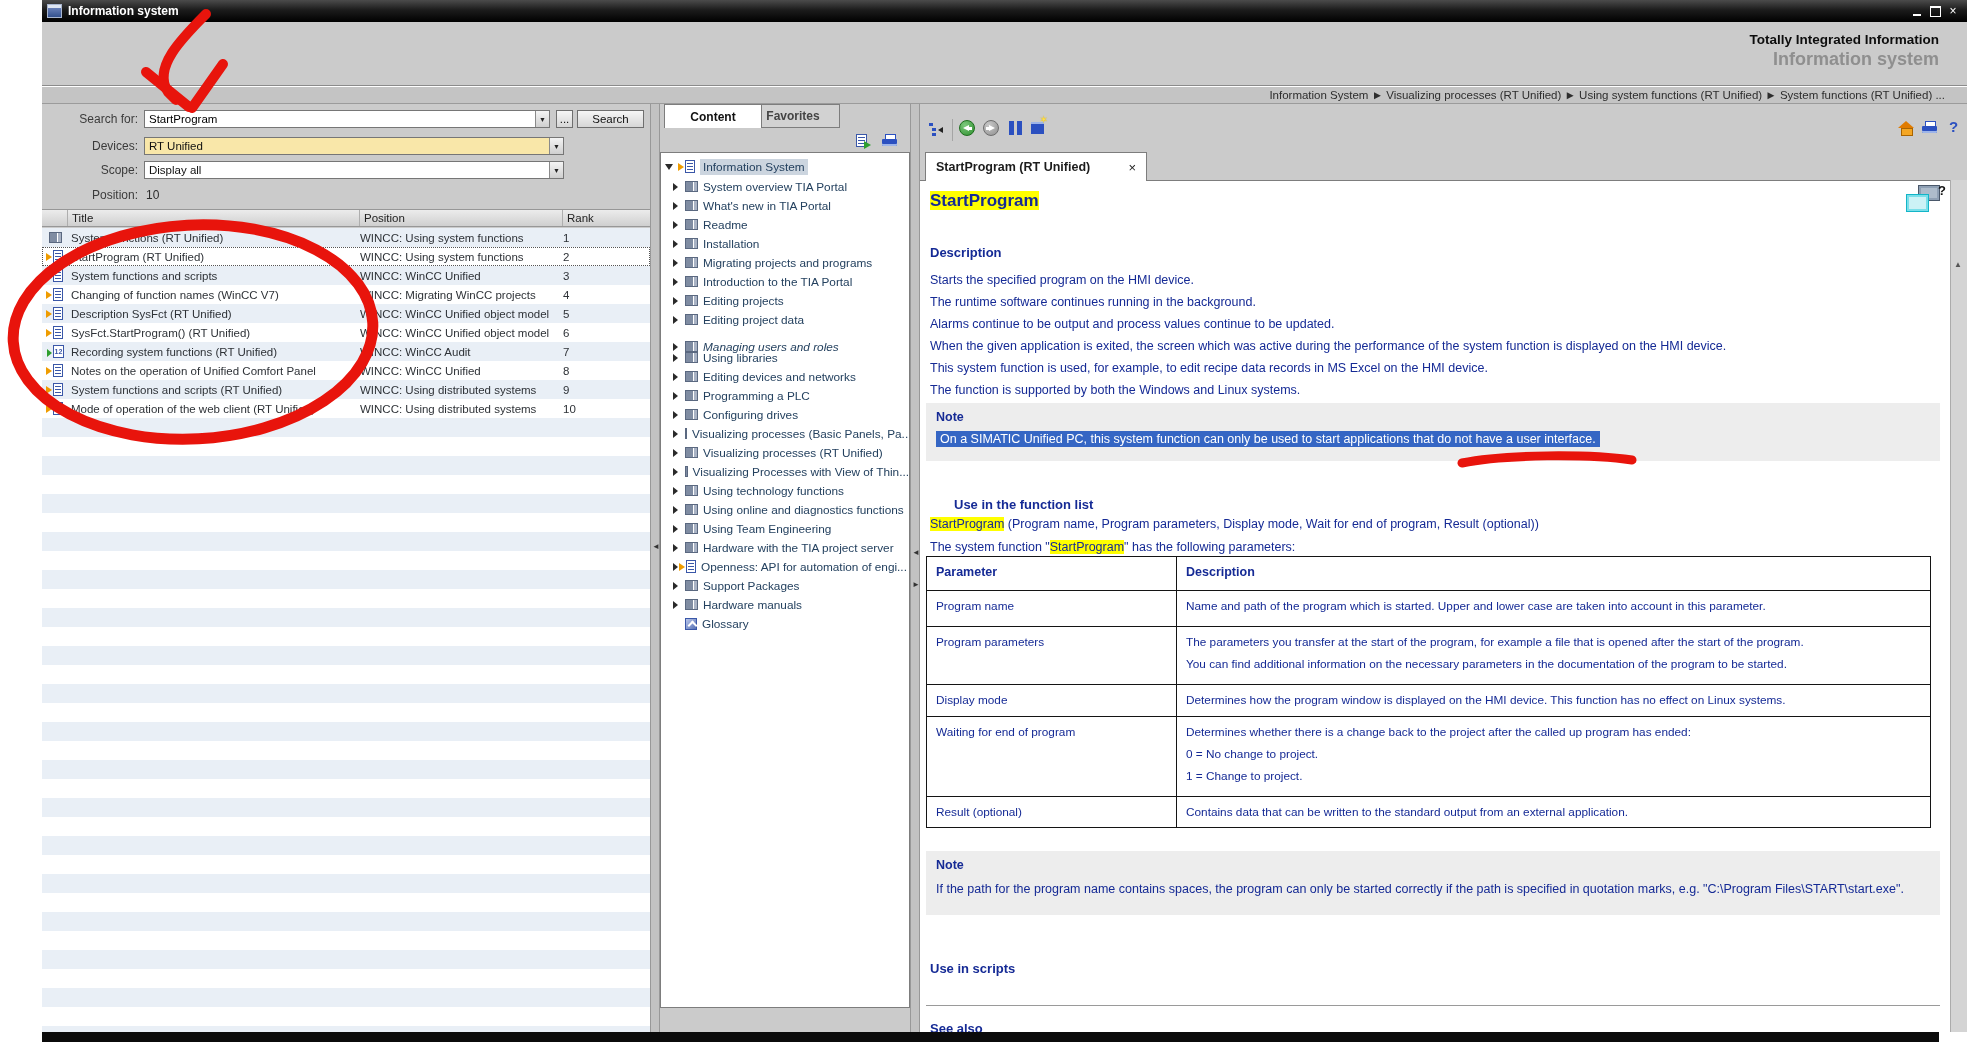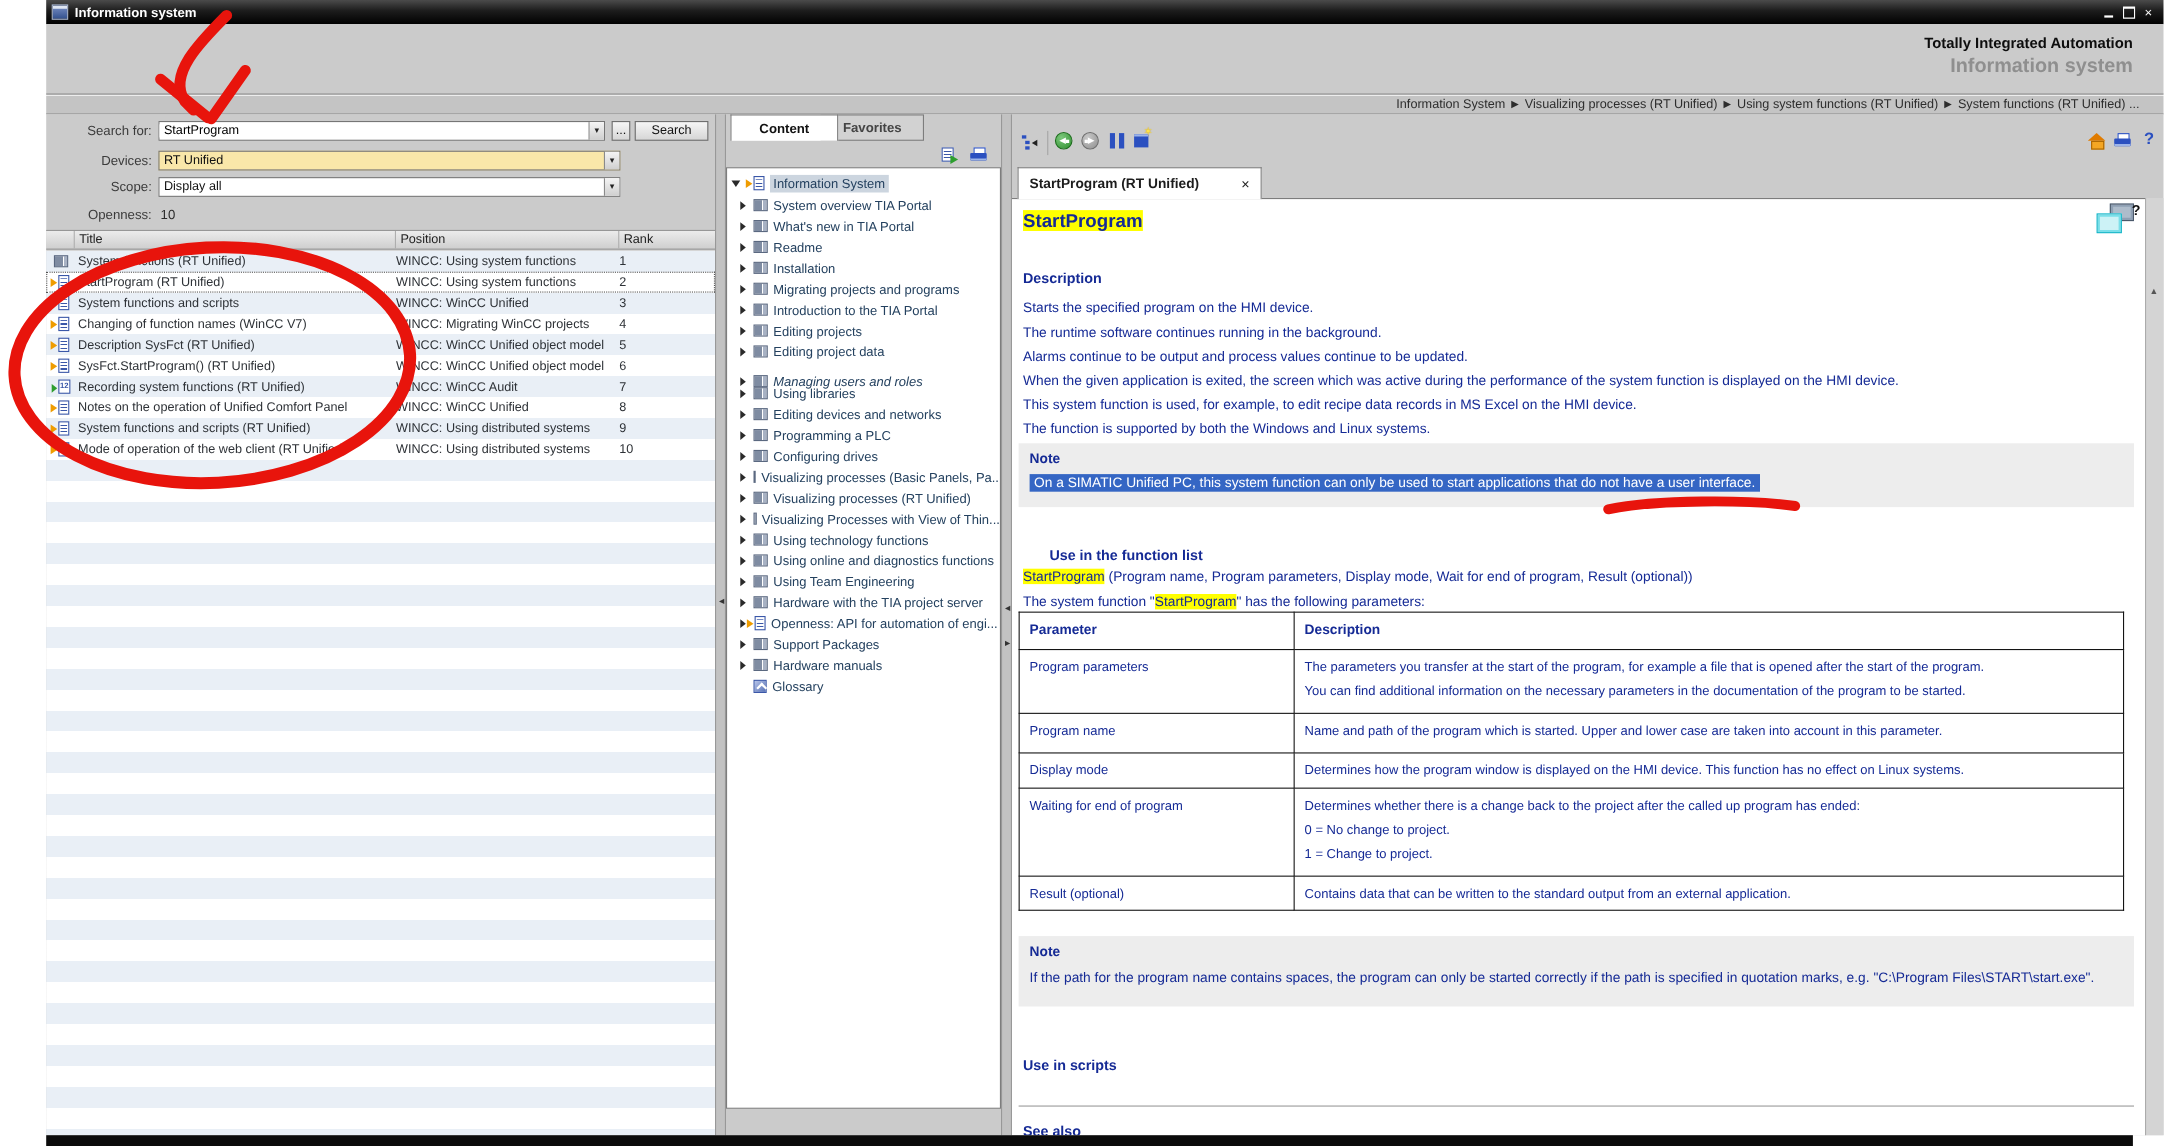--- a/index.html
+++ b/index.html
@@ -196,21 +196,21 @@
   <span class="titlebar-icon"></span>
   <span class="titlebar-text">Information system</span>
   <span class="win-controls">
     <span class="wc wc-min"></span>
     <span class="wc wc-restore"></span>
     <span class="wc">×</span>
   </span>
 </div>
 
 <div class="topband">
-  <div class="brand1">Totally Integrated Automation</div>
+  <div class="brand1">Totally Integrated Information</div>
   <div class="brand2">Information system</div>
 </div>
 <div class="breadcrumbbar">Information System ► Visualizing processes (RT Unified) ► Using system functions (RT Unified) ► System functions (RT Unified) ...</div>
 
 <div class="left-panel">
   <div class="f-label" style="top:8px;">Search for:</div>
   <div class="combo" style="top:6px; width:406px;">
     <input class="val" style="border: none; outline: none; font-size: 11.5px; font-family: inherit;" value="StartProgram">
     <span class="dd-btn">▼</span>
   </div>
@@ -222,21 +222,21 @@
     <span class="val">RT Unified</span>
     <span class="dd-btn">▼</span>
   </div>
 
   <div class="f-label" style="top:59px;">Scope:</div>
   <div class="combo" style="top:57px; width:420px;">
     <span class="val">Display all</span>
     <span class="dd-btn">▼</span>
   </div>
 
-  <div class="f-label" style="top:84px;">Openness:</div>
+  <div class="f-label" style="top:84px;">Position:</div>
   <div class="res-value" style="top:84px;">10</div>
 
   <div class="res-header">
     <span class="hc" style="width:26px;"></span>
     <span class="hc" style="width:292px;">Title</span>
     <span class="hc" style="width:203px;">Position</span>
     <span class="hc" style="width:87px; border-right:none;">Rank</span>
   </div>
 
   <div class="res-rows">
@@ -541,30 +541,30 @@
       <span>The system function "</span><span class="hl">StartProgram</span><span>" has the following parameters:</span>
     </div>
 
     <table class="params">
       <tbody>
           <tr class="thead">
         <td class="c1">Parameter</td>
         <td>Description</td>
       </tr>
       <tr>
+        <td class="c1" style="height:36px;">Program name</td>
+        <td>
+              <p>Name and path of the program which is started. Upper and lower case are taken into account in this parameter.</p>
+            </td>
+      </tr>
+      <tr>
         <td class="c1" style="height:58px;">Program parameters</td>
         <td>
               <p>The parameters you transfer at the start of the program, for example a file that is opened after the start of the program.</p>
             <p>You can find additional information on the necessary parameters in the documentation of the program to be started.</p>
-            </td>
-      </tr>
-      <tr>
-        <td class="c1" style="height:36px;">Program name</td>
-        <td>
-              <p>Name and path of the program which is started. Upper and lower case are taken into account in this parameter.</p>
             </td>
       </tr>
       <tr>
         <td class="c1" style="height:32px;">Display mode</td>
         <td>
               <p>Determines how the program window is displayed on the HMI device. This function has no effect on Linux systems.</p>
             </td>
       </tr>
       <tr>
         <td class="c1" style="height:80px;">Waiting for end of program</td>

